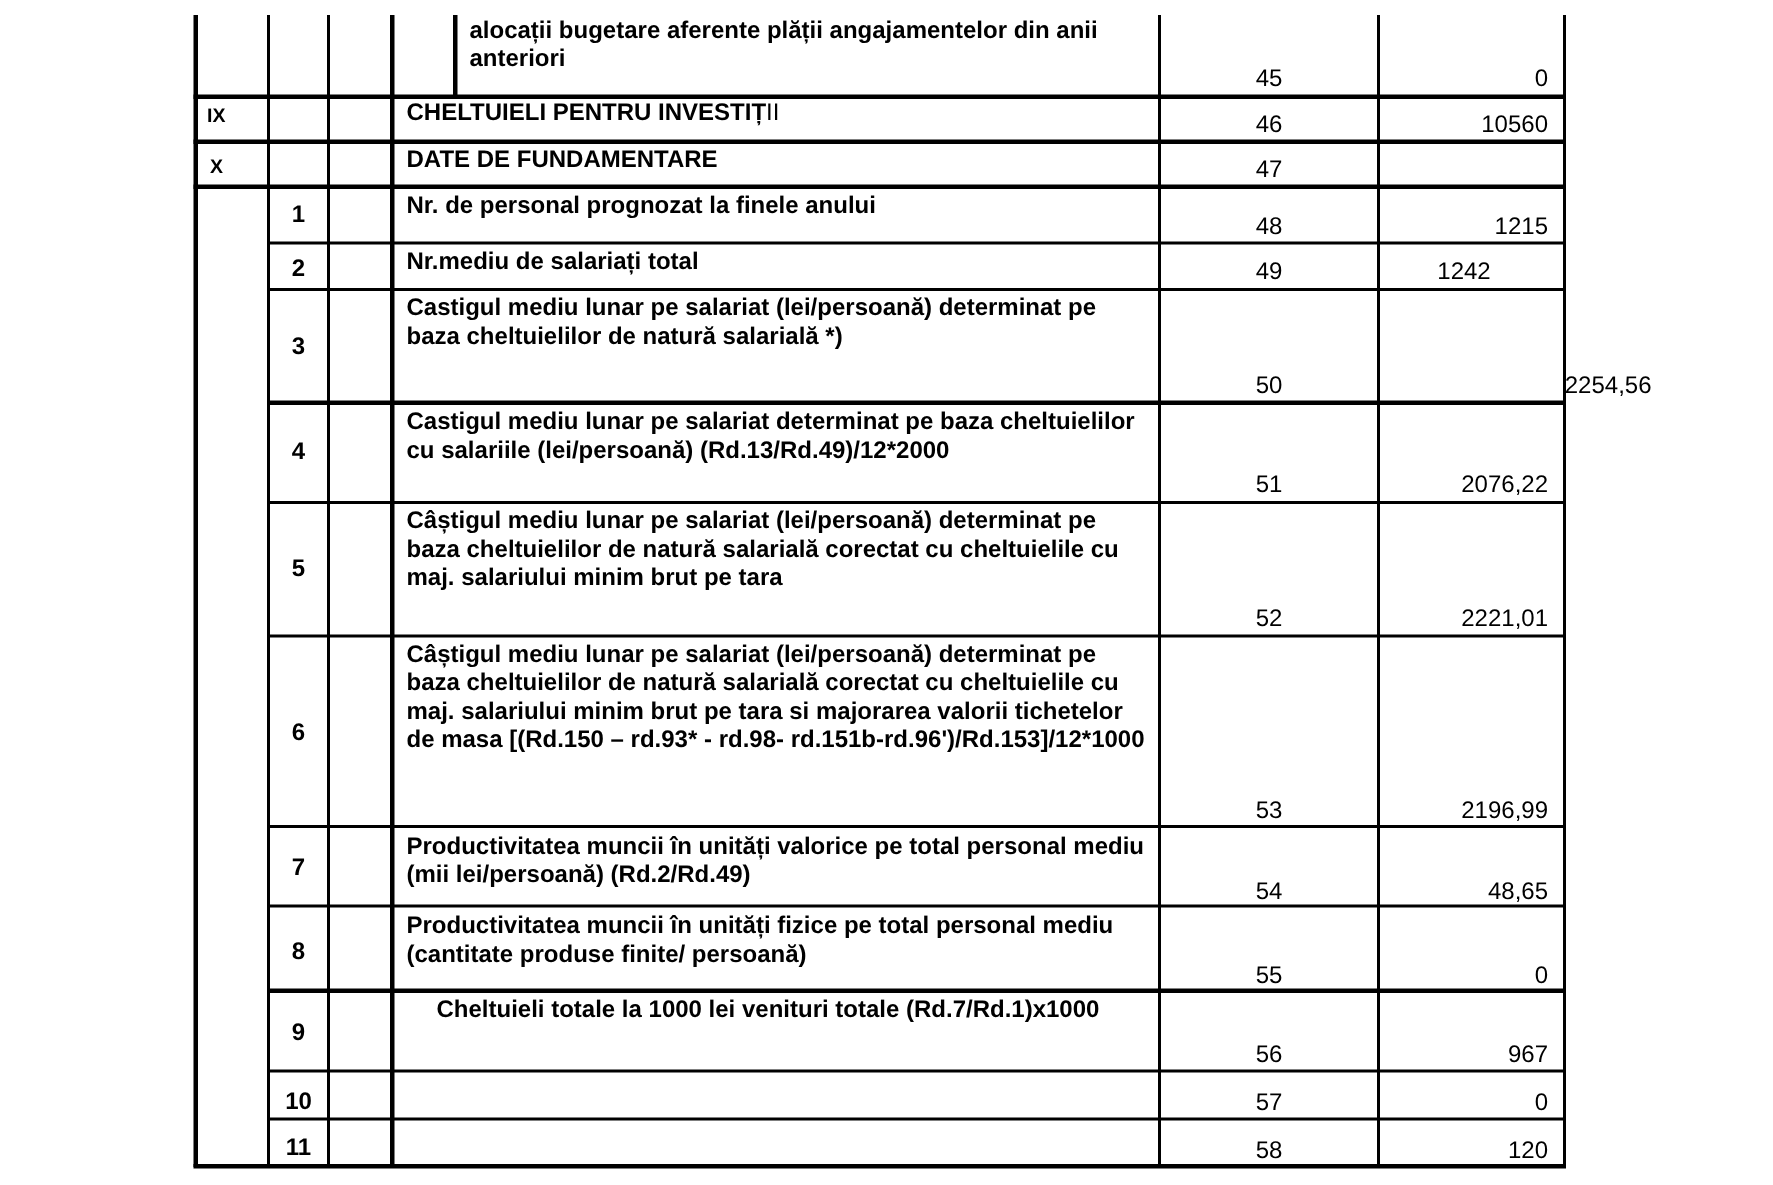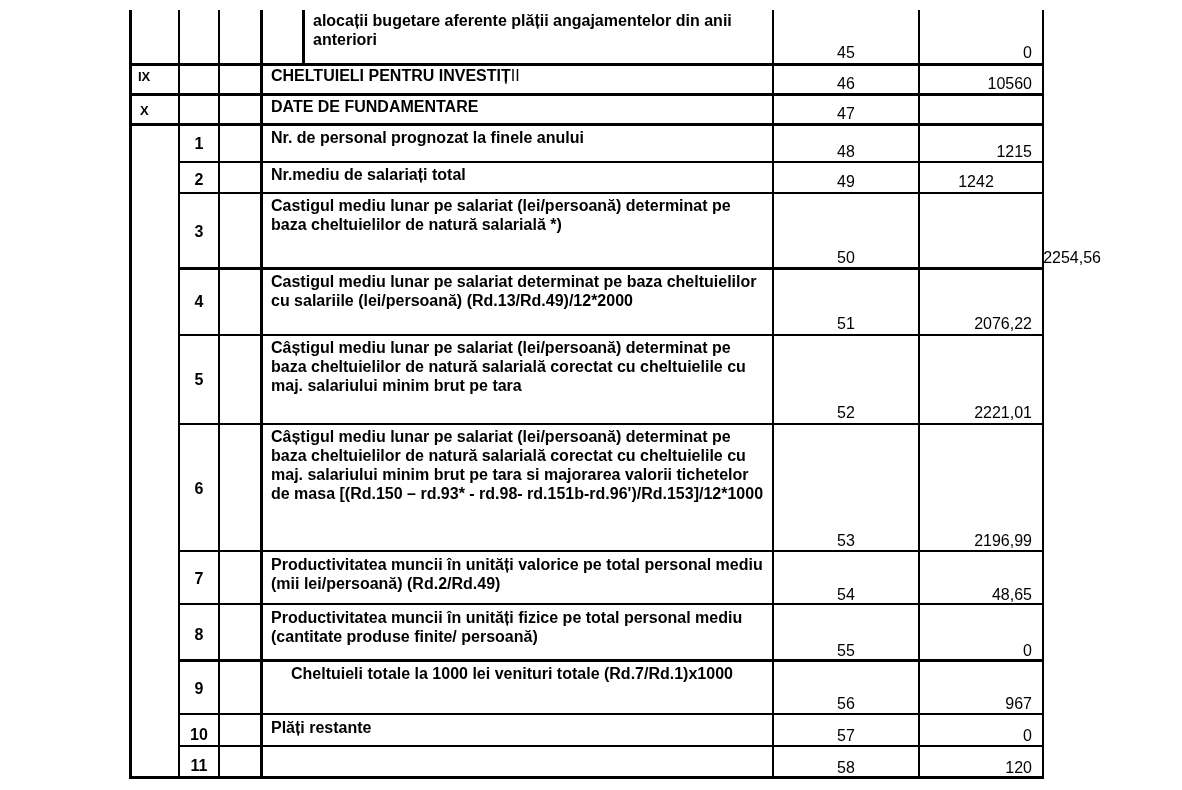--- a/index.html
+++ b/index.html
@@ -103,21 +103,20 @@
   <div class="cell b txt" style="left:263px;top:608px;width:508px;">Productivitatea muncii în unități fizice pe total personal mediu (cantitate produse finite/ persoană)</div>
   <div class="cell rd" style="left:774px;top:641px;width:144px;">55</div>
   <div class="cell val" style="left:920px;top:641px;width:122px;">0</div>
 
   <div class="cell num" style="left:180px;top:679px;width:38px;">9</div>
   <div class="cell b txt" style="left:263px;top:664px;width:479px;margin-left:20px;">Cheltuieli totale la 1000 lei venituri totale (Rd.7/Rd.1)x1000</div>
   <div class="cell rd" style="left:774px;top:694px;width:144px;">56</div>
   <div class="cell val" style="left:920px;top:694px;width:122px;">967</div>
 
   <div class="cell num" style="left:180px;top:725px;width:38px;">10</div>
-  <div class="cell b txt" style="left:263px;top:718px;width:508px;">Plăți restante</div>
   <div class="cell rd" style="left:774px;top:726px;width:144px;">57</div>
   <div class="cell val" style="left:920px;top:726px;width:122px;">0</div>
 
   <div class="cell num" style="left:180px;top:756px;width:38px;">11</div>
   <div class="cell rd" style="left:774px;top:758px;width:144px;">58</div>
   <div class="cell val" style="left:920px;top:758px;width:122px;">120</div>
 
 </div>
 
 </body></html>

